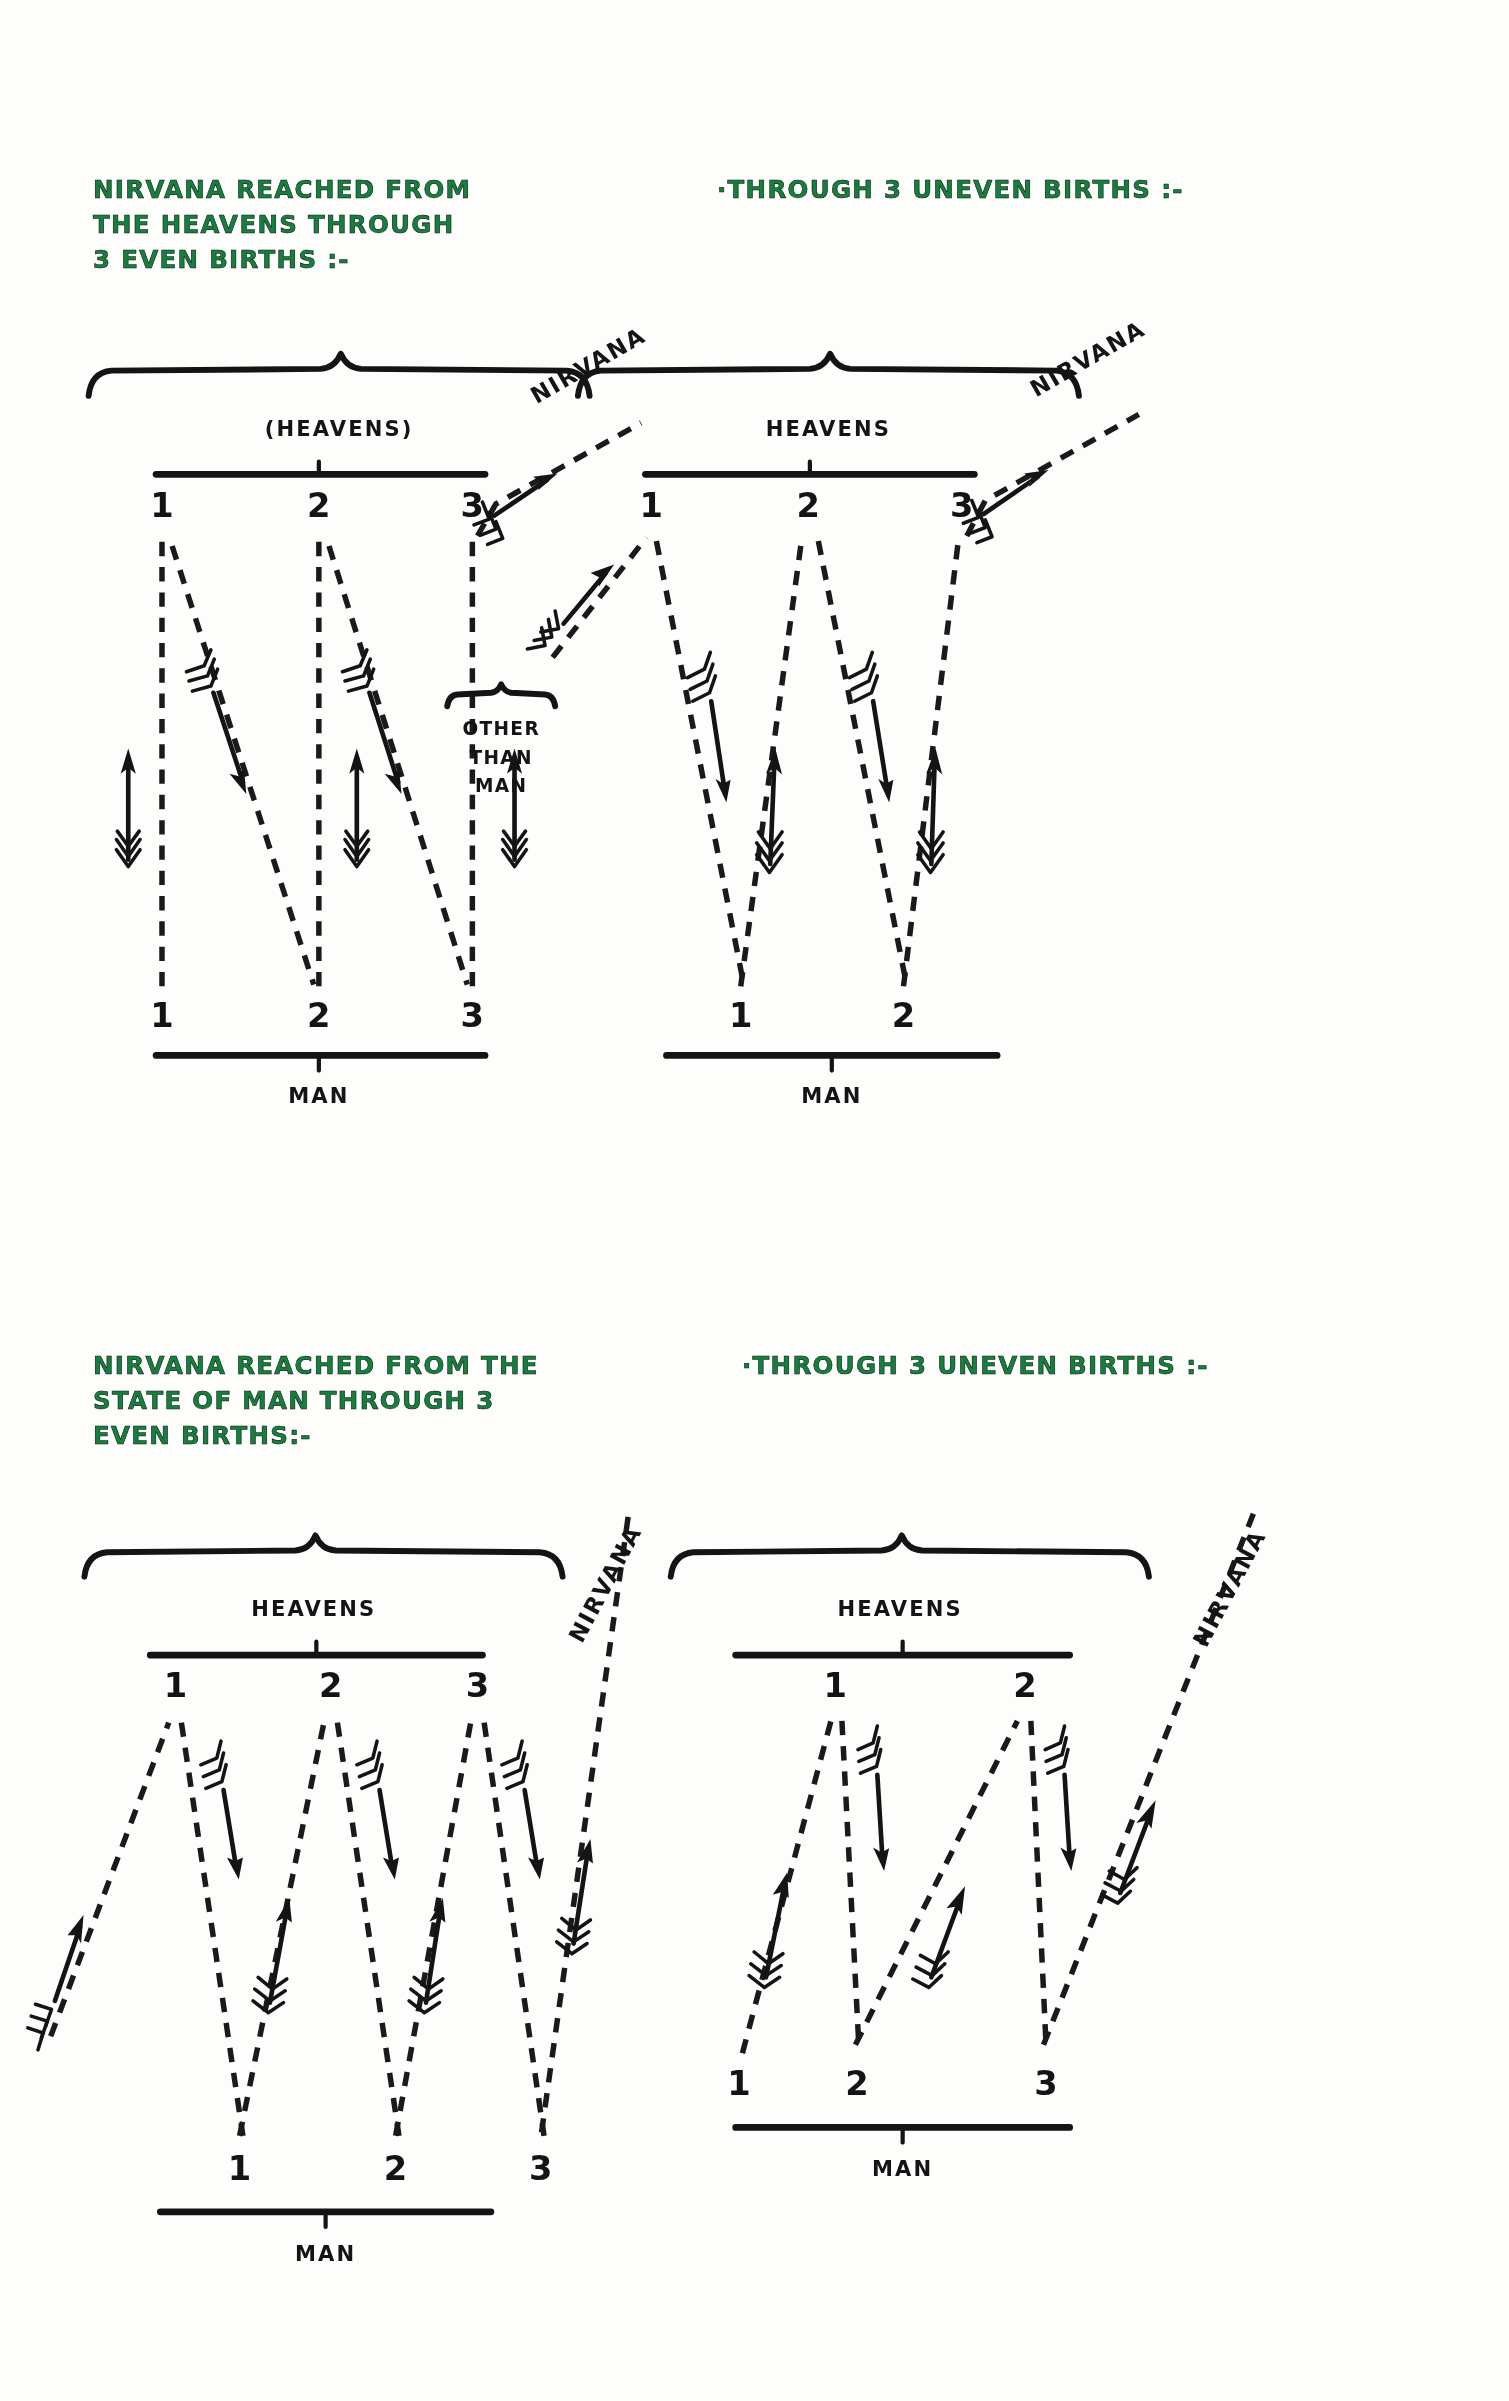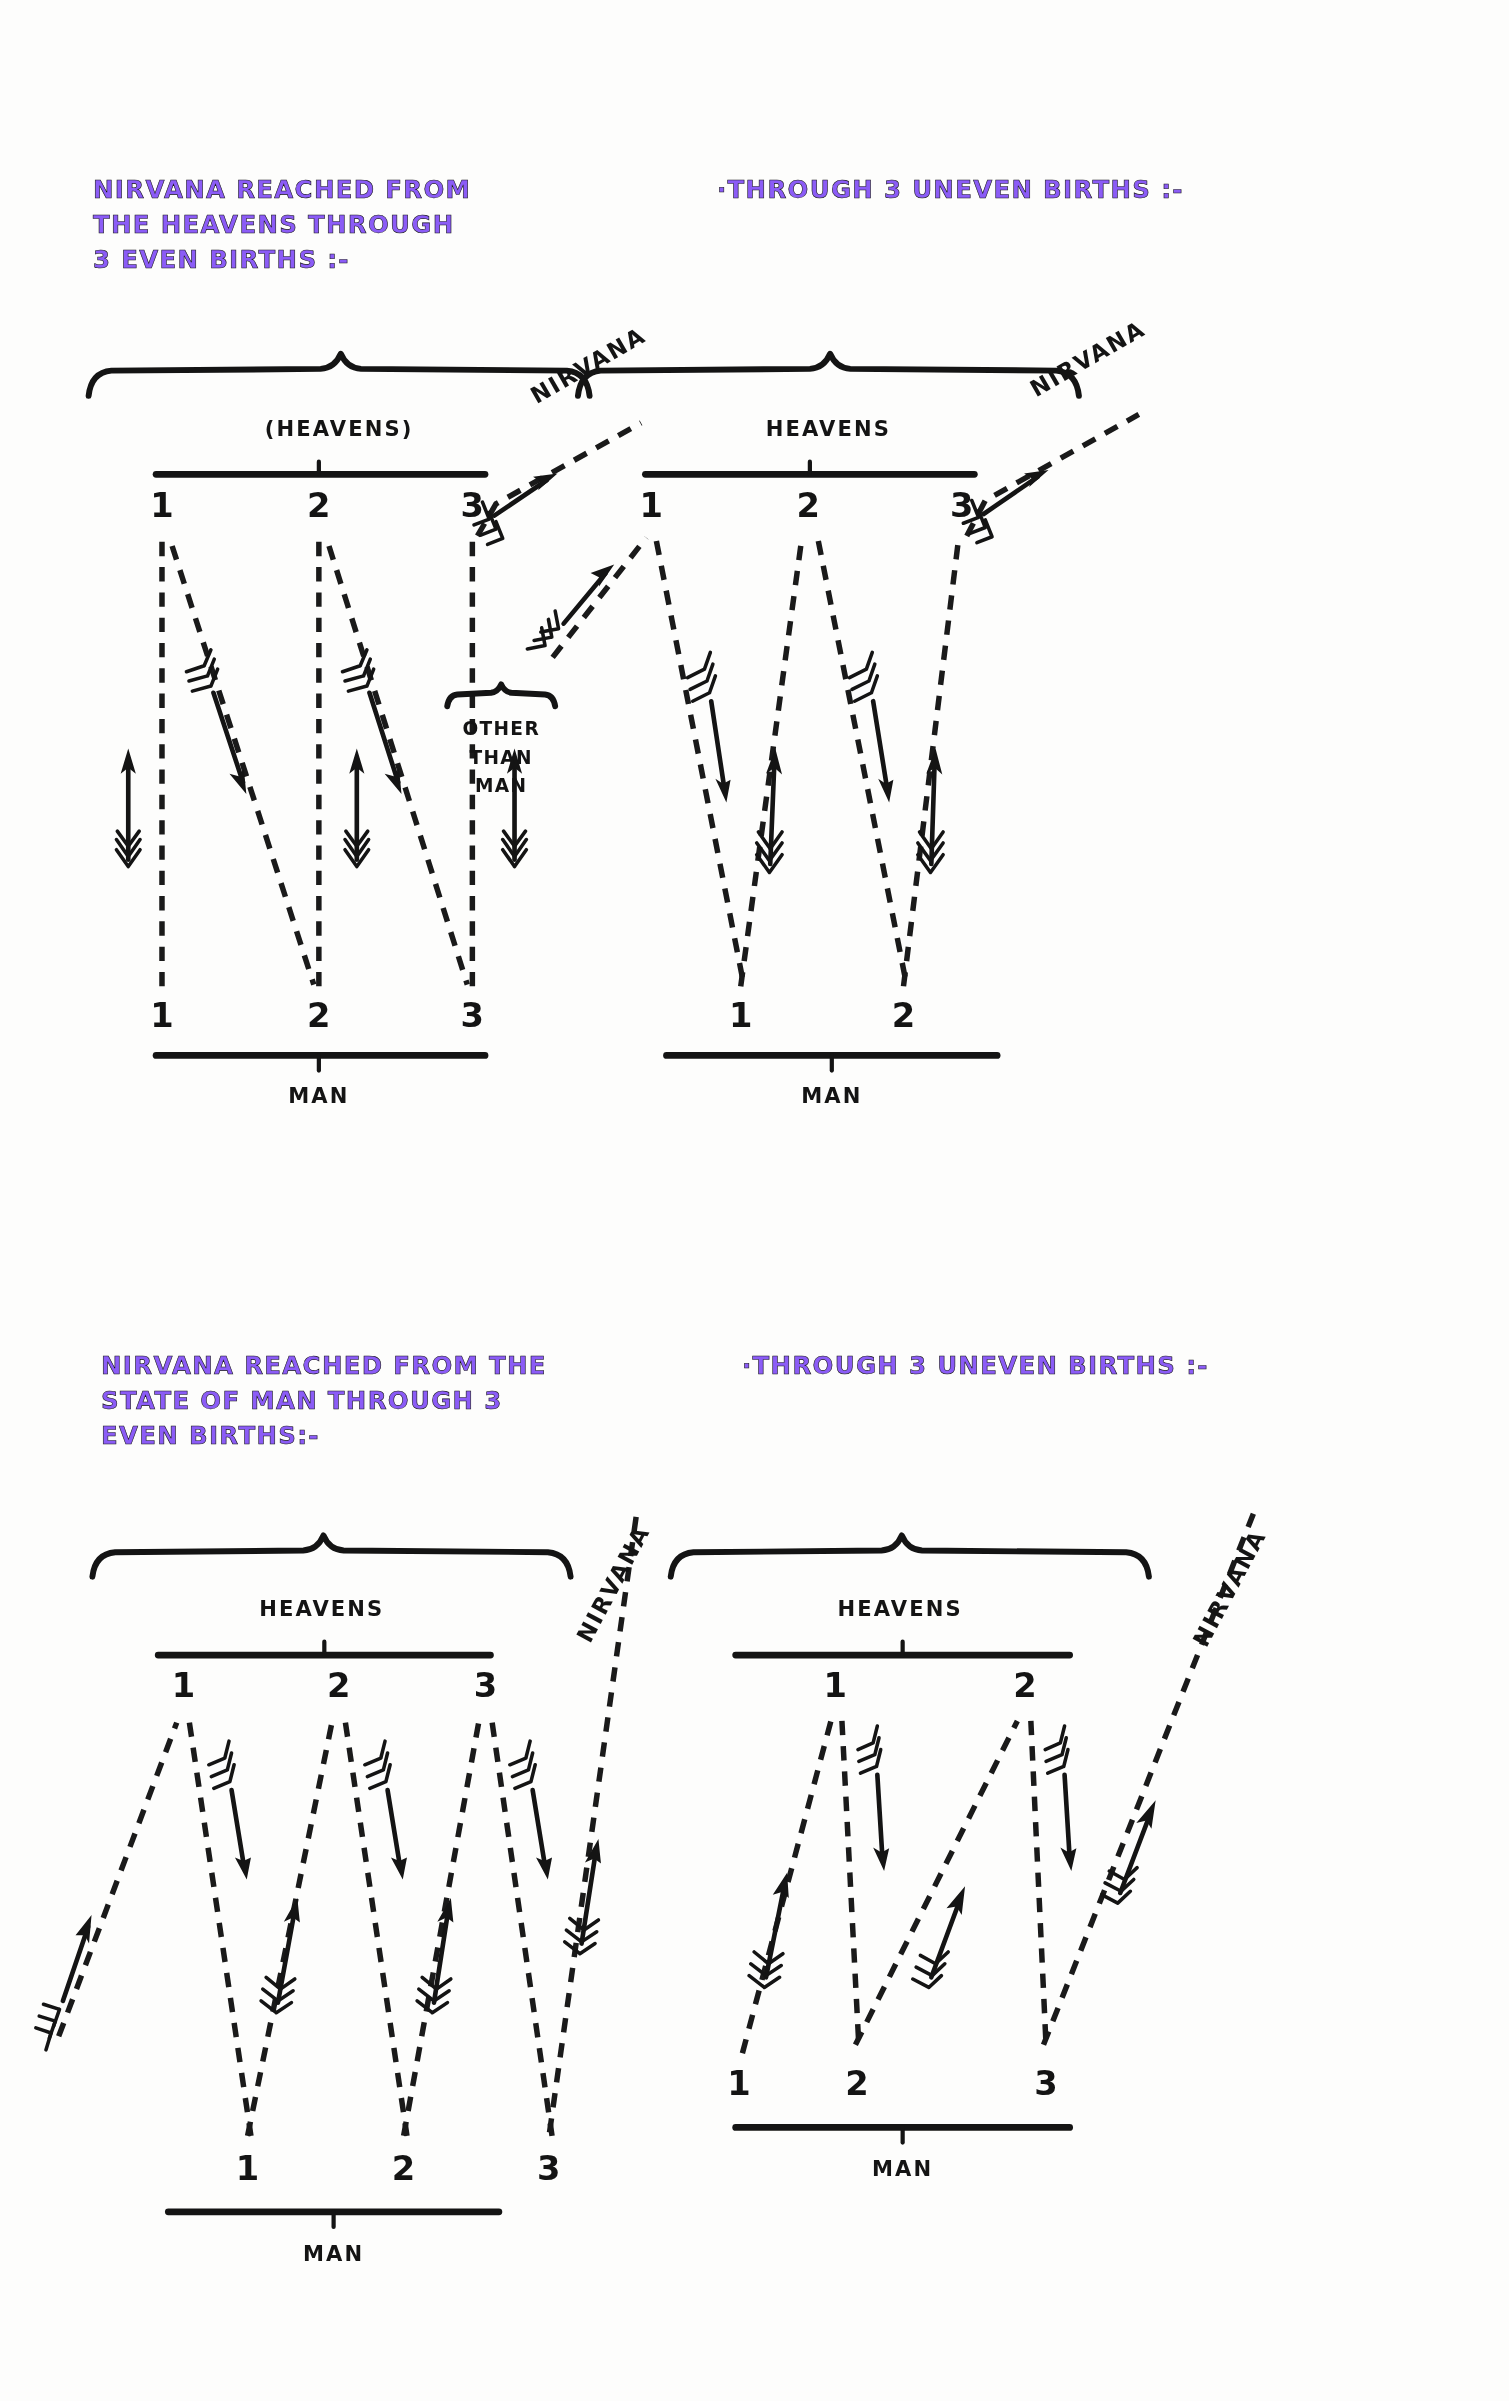--- a/index.html
+++ b/index.html
@@ -16,21 +16,21 @@
 
   .panel{position:absolute;}
 
   .heading{
     position:absolute;
     font-family:"DejaVu Sans", sans-serif;
     font-weight:bold;
     font-size:24.5px;
     letter-spacing:1.3px;
     line-height:1.42;
-    color:#8b5cf6;
+    color:#15803d;
     text-transform:uppercase;
     -webkit-text-stroke:0.6px #141414;
     white-space:pre-line;
   }
 
   svg{display:block;overflow:visible;}
 
   .dash{
     fill:none;stroke:#1a1a1a;stroke-width:6.5;
     stroke-linecap:butt;
@@ -261,21 +261,21 @@
       <text class="lbl num" x="28" y="838">1</text>
       <text class="lbl num" x="221" y="838">2</text>
 
       <line class="rail" x1="-60" y1="872" x2="332" y2="872"></line>
       <line class="tick" x1="136" y1="872" x2="136" y2="890"></line>
 
       <text class="lbl cap" x="136" y="928">MAN</text>
     </svg>
   </div>
 
-  <div class="panel" style="left:8px;top:1180px;width:717px;height:1221px;">
+  <div class="panel" style="left:0;top:1180px;width:717px;height:1221px;">
 
     <div class="heading" style="left:93px;top:169px;width:573px;">NIRVANA REACHED FROM THE
 STATE OF MAN THROUGH 3
 EVEN BIRTHS:-</div>
 
     <svg width="717" height="894" style="position:absolute;left:0;top:325px;" viewBox="0 0 850 1060">
 
       <path class="brace" d="M 100,85 Q 103,58 127,56 L 350,54 Q 367,53 374,36 Q 381,53 398,54 L 640,56 Q 664,58 667,85"></path>
 
       <text class="lbl cap" x="372" y="132">HEAVENS</text>

